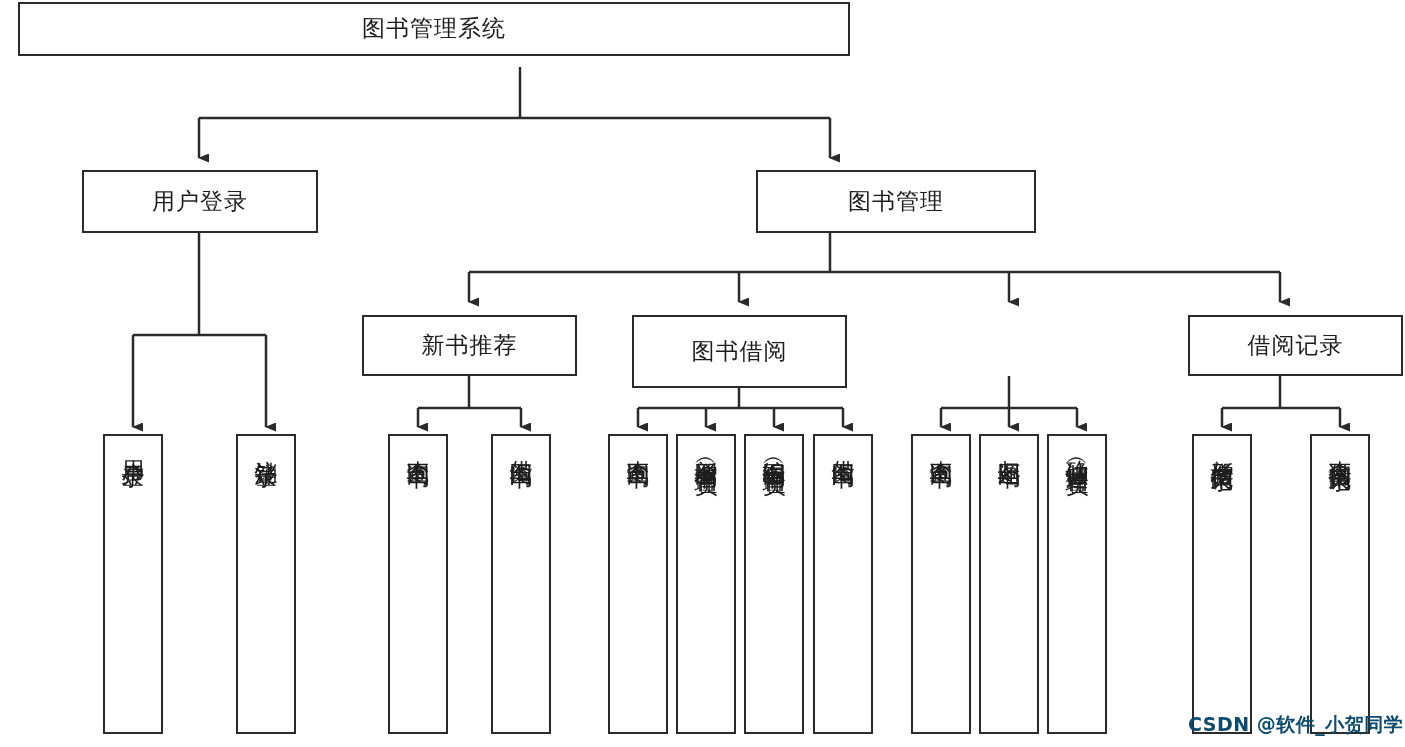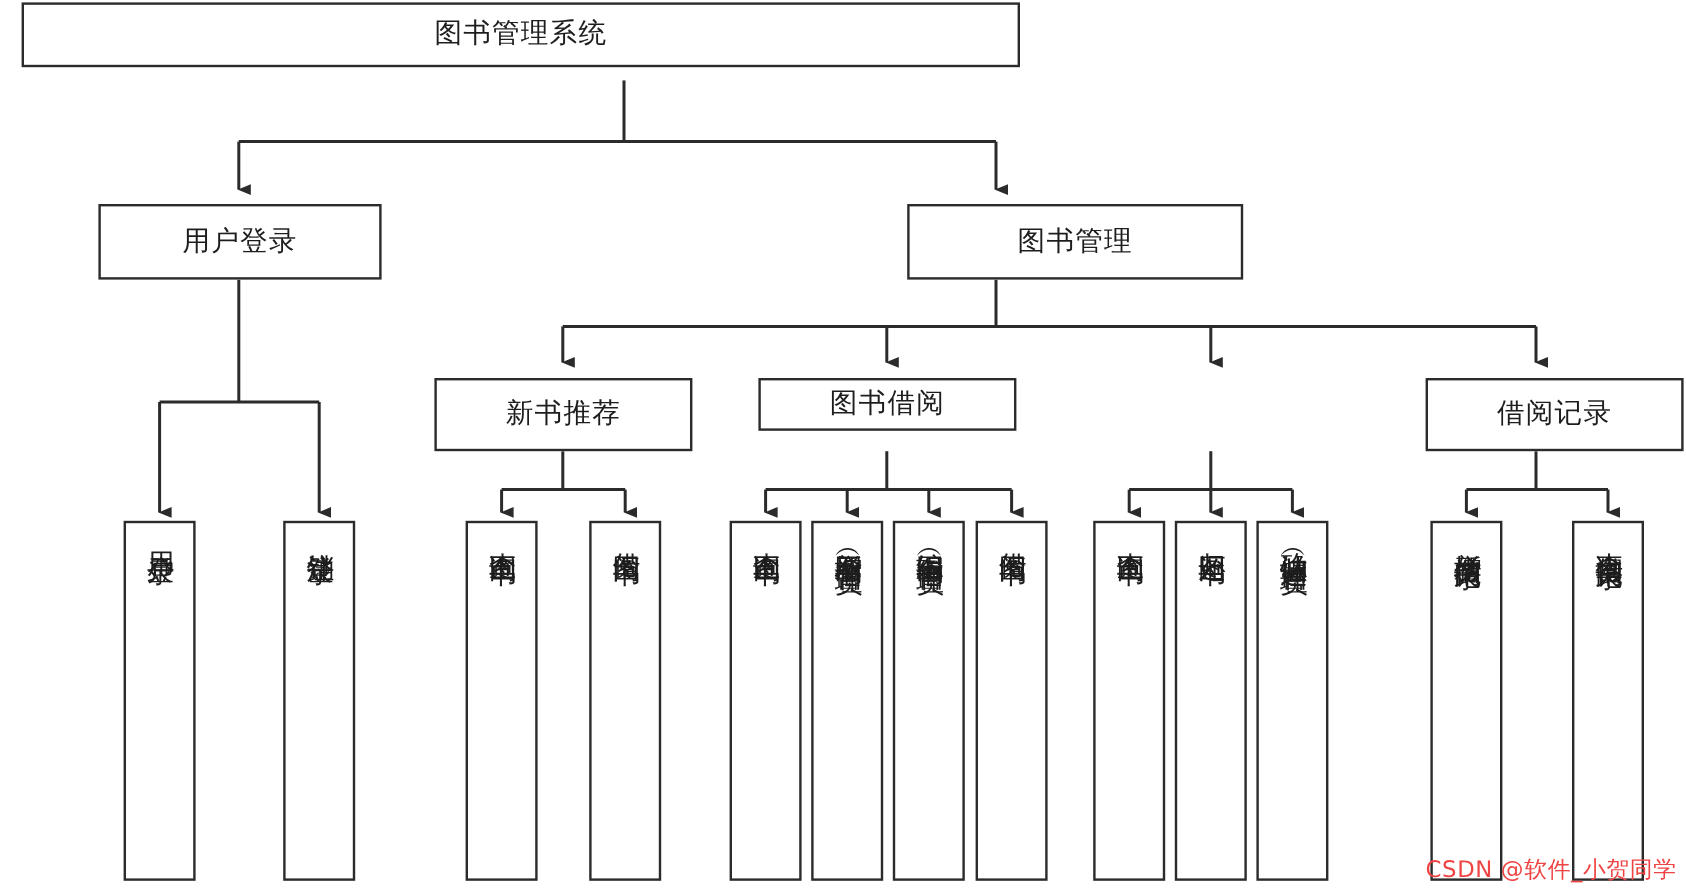--- a/index.html
+++ b/index.html
@@ -54,24 +54,25 @@
     text-orientation: upright;
     font-size: 23px;
     line-height: 1.18;
     letter-spacing: 2px;
     white-space: nowrap;
     color: #1d1d1d;
   }
   .watermark {
     position: absolute;
     font-size: 19px;
-    color: #ef4444;
+    color: #0c4a6e;
     letter-spacing: 0.5px;
     white-space: nowrap;
     user-select: none;
+    font-weight: bold;
   }
 </style>
 </head>
 <body>
 
 <div id="canvas">
 
   <svg class="edges" viewBox="0 0 1405 747">
     <defs>
       <marker id="arrowhead" markerWidth="9" markerHeight="11" refX="4.5" refY="10" orient="auto" markerUnits="userSpaceOnUse">
@@ -132,21 +133,21 @@
   <div class="node horiz" style="left:82px; top:170px; width:236px; height:63px;">
     <span>用户登录</span>
   </div>
   <div class="node horiz" style="left:712px; top:170px; width:280px; height:63px;margin-left:44px;">
     <span>图书管理</span>
   </div>
 
   <div class="node horiz" style="left:362px; top:315px; width:215px; height:61px;justify-content:center;">
     <span>新书推荐</span>
   </div>
-  <div class="node horiz" style="left:632px; top:315px; width:215px; height:44px;">
+  <div class="node horiz" style="left:632px; top:315px; width:215px; height:73px;">
     <span>图书借阅</span>
   </div>
   <div class="node horiz" style="left:1172px; top:315px; width:215px; height:61px;margin-left:16px;">
     <span>借阅记录</span>
   </div>
 
   <div class="node vert" style="left:103px; top:434px; width:60px; height:300px;">
     <span class="vtext">用户登录</span>
   </div>
   <div class="node vert" style="left:236px; top:434px; width:60px; height:300px;">

